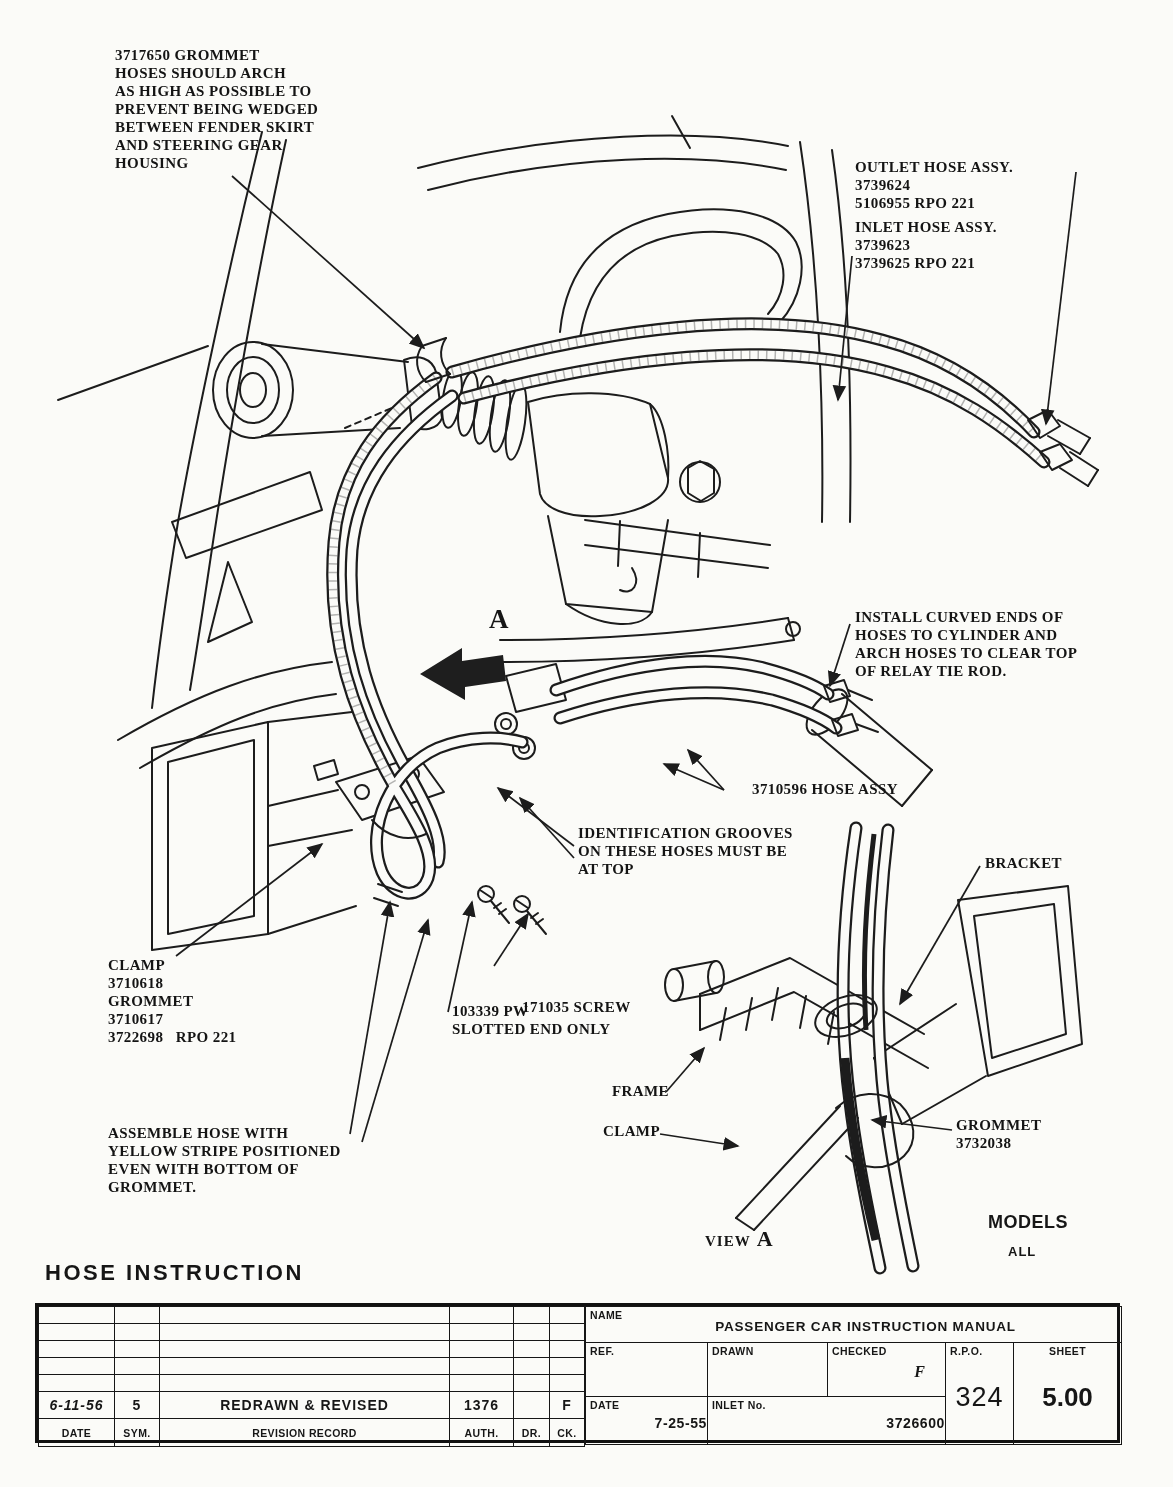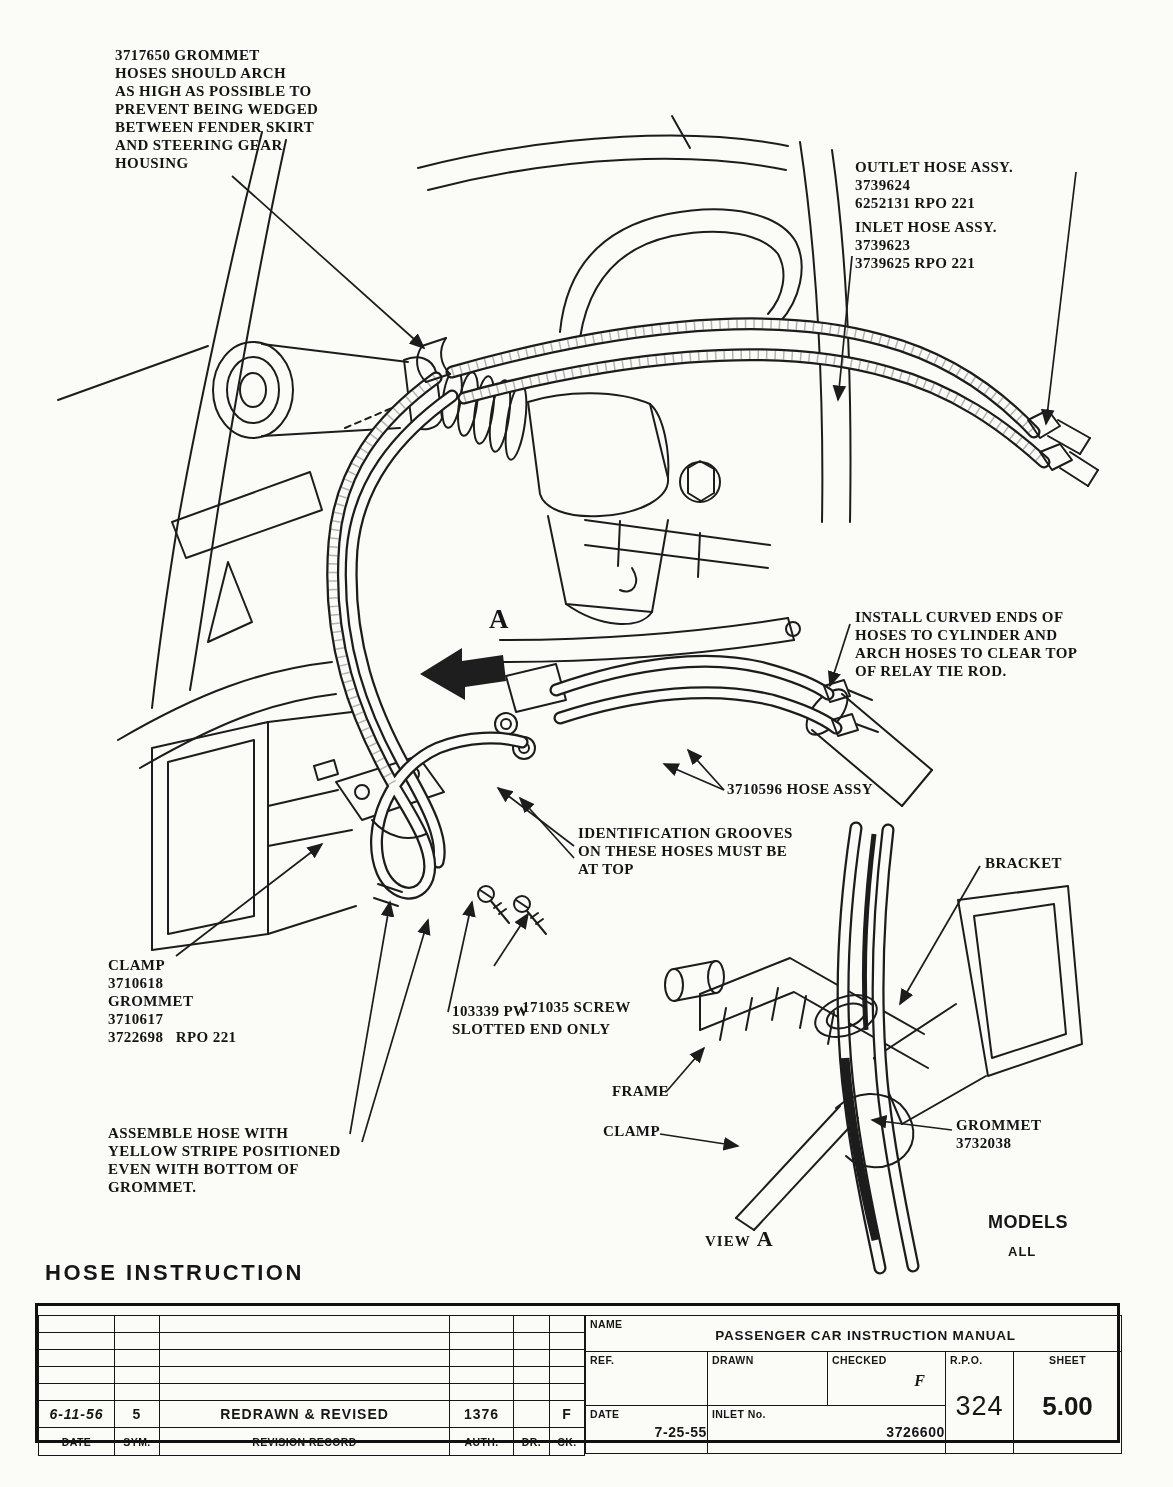--- a/index.html
+++ b/index.html
@@ -13,21 +13,21 @@
   .ldr { stroke:#1c1c1c; fill:none; stroke-width:1.7; }
   .ann { position:absolute; font:700 15px/1.2 "Liberation Serif", serif; letter-spacing:.4px; white-space:pre-line; color:#141414; }
   .marker-a { position:absolute; font:700 27px "Liberation Serif", serif; }
   .heading { position:absolute; font:800 22px "Liberation Sans", sans-serif; letter-spacing:2.5px; }
   .view-a { position:absolute; font:700 15px "Liberation Serif", serif; letter-spacing:1px; }
   .view-a .big { font-size:22px; margin-left:6px; }
   .models { position:absolute; font:800 18px "Liberation Sans", sans-serif; letter-spacing:.5px; }
   .models-all { position:absolute; font:700 13px "Liberation Sans", sans-serif; letter-spacing:1px; }
   
   .tblock { position:absolute; left:35px; top:1303px; width:1085px; height:140px; border:3px solid #111; display:flex; background:#fbfbf8; }
-  .tblock table { border-collapse:collapse; table-layout:fixed; height:100%;margin-top:9px; }
+  .tblock table { border-collapse:collapse; table-layout:fixed; height:100%; }
   .tblock td { border:1.6px solid #161616; padding:0; vertical-align:top; position:relative; }
   .lt { width:546px; }
   .rt { width:539px; }
   .tb-label { position:absolute; left:4px; top:2px; font:600 10.5px "Liberation Sans", sans-serif; letter-spacing:.4px; white-space:nowrap; }
   .tb-center { position:absolute; left:0; right:0; top:50%; transform:translateY(-38%); text-align:center; }
   .name-val { font:700 13.5px "Liberation Sans", sans-serif; letter-spacing:.8px;padding-left:24px; }
   .val-md { font:700 14px "Liberation Sans", sans-serif; letter-spacing:.6px;text-align:right; }
   .val-lg { font:400 27px "Liberation Sans", sans-serif; letter-spacing:1px; }
   .val-lg-b { font:700 26px "Liberation Sans", sans-serif; }
   .script-f { font:700 italic 16px "Liberation Serif", serif; }
@@ -244,32 +244,32 @@
   <div class="ann" style="left:115px; top:46px; width:245px;">3717650 GROMMET
 HOSES SHOULD ARCH
 AS HIGH AS POSSIBLE TO
 PREVENT BEING WEDGED
 BETWEEN FENDER SKIRT
 AND STEERING GEAR
 HOUSING</div>
 
   <div class="ann" style="left:855px; top:158px;">OUTLET HOSE ASSY.
 3739624
-6252131 RPO 221</div>
+5106955 RPO 221</div>
 
   <div class="ann" style="left:855px; top:218px;font-family:Liberation Serif, serif;">INLET HOSE ASSY.
 3739623
 3739625 RPO 221</div>
 
   <div class="ann" style="left:855px; top:608px; width:275px;">INSTALL CURVED ENDS OF
 HOSES TO CYLINDER AND
 ARCH HOSES TO CLEAR TOP
 OF RELAY TIE ROD.</div>
 
-  <div class="ann" style="left:727px; top:780px;">3710596 HOSE ASSY</div>
+  <div class="ann" style="left:752px; top:780px;">3710596 HOSE ASSY</div>
 
   <div class="ann" style="left:578px; top:824px;">IDENTIFICATION GROOVES
 ON THESE HOSES MUST BE
 AT TOP</div>
 
   <div class="ann" style="left:108px; top:956px;">CLAMP
 3710618
 GROMMET
 3710617
 3722698&nbsp;&nbsp; RPO 221</div>

